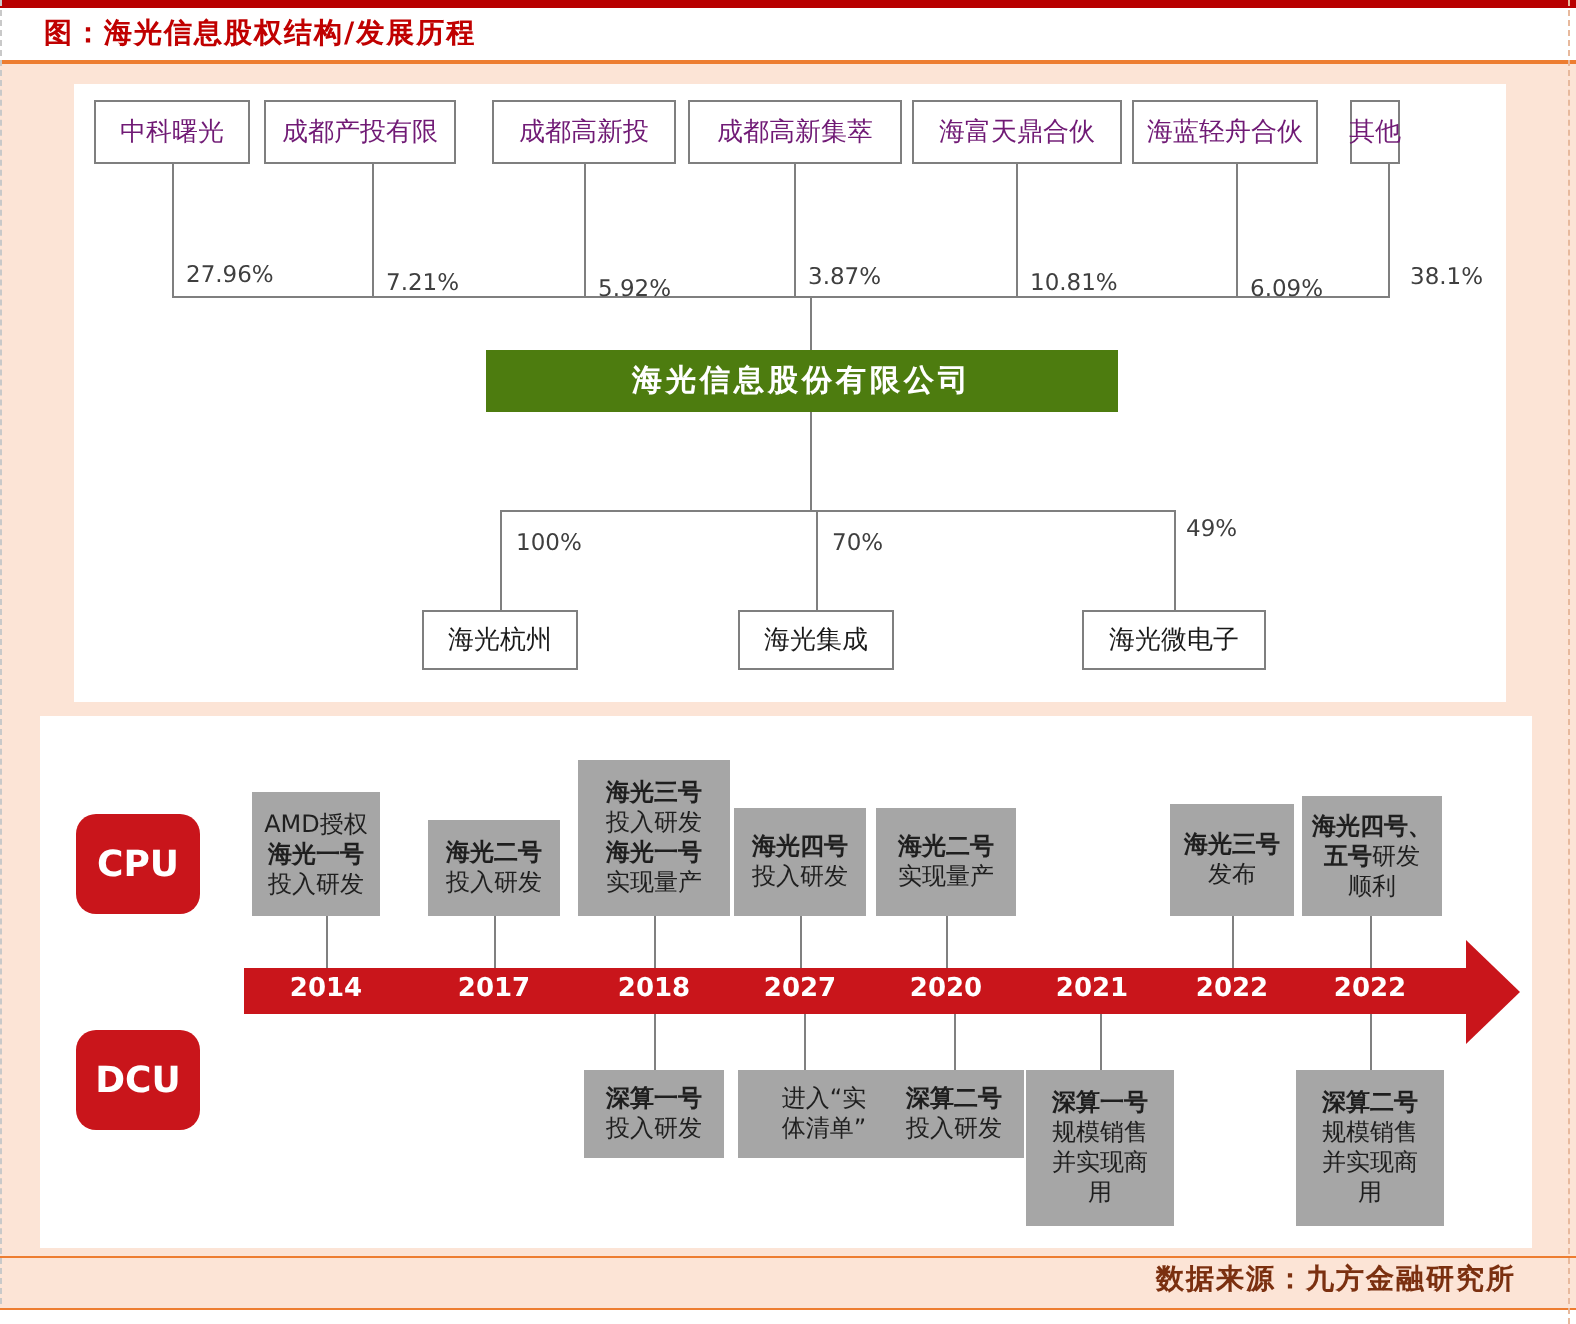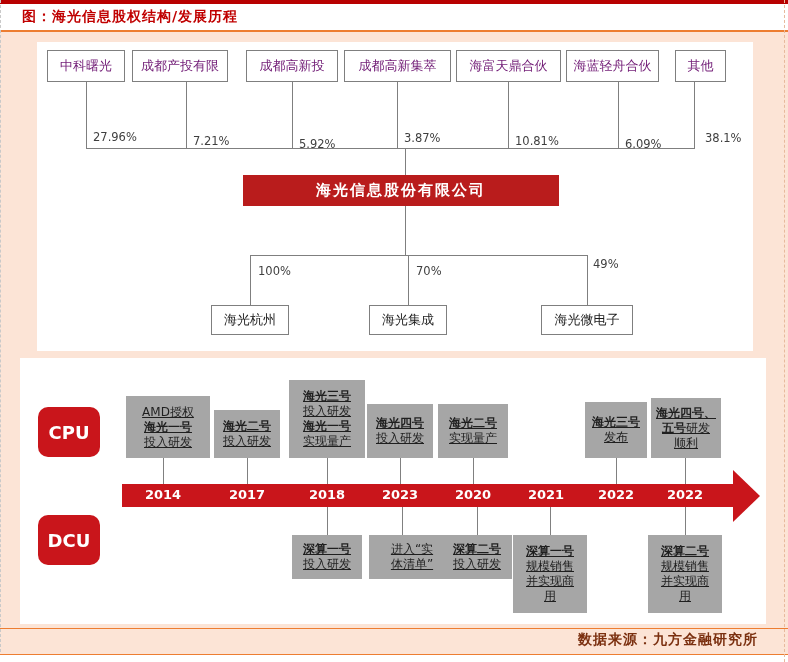--- a/index.html
+++ b/index.html
@@ -35,39 +35,39 @@
   .sbox {
     position:absolute; height:30px; top:263px; border:1.5px solid #7f7f7f; background:#fff;
     display:flex; align-items:center; justify-content:center;
     font-size:13px; color:#1a1a1a; white-space:nowrap;
   }
   .vline { position:absolute; width:1px; background:#7f7f7f; }
   .hline { position:absolute; height:1px; background:#7f7f7f; }
   .pct   { position:absolute; font-size:11.5px; color:#3f3f3f; white-space:nowrap; }
   .company {
     position:absolute; left:206px; top:133px; width:316px; height:31px;
-    background:#b91c1c; color:#ffffff; font-weight:bold; font-size:15px;
+    background:#4d7c0f; color:#ffffff; font-weight:bold; font-size:15px;
     display:flex; align-items:center; justify-content:center; letter-spacing:2px;
   }
 
   
   .badge {
     position:absolute; left:18px; width:62px; height:50px; background:#c9151b;
     border-radius:10px; color:#fff; font-weight:bold; font-size:18px;
     display:flex; align-items:center; justify-content:center;
   }
   .tl-bar { position:absolute; left:102px; top:126px; width:611px; height:23px; background:#c9151b; }
   .tl-head{ position:absolute; left:713px; top:112px; width:0; height:0;
             border-left:27px solid #c9151b; border-top:26px solid transparent; border-bottom:26px solid transparent; }
   .year { position:absolute; top:129px; width:60px; text-align:center;
           color:#ffffff; font-weight:bold; font-size:13px; }
   .gbox {
     position:absolute; background:#a6a6a6; color:#1f1f1f; font-size:12px; line-height:15px;
     display:flex; flex-direction:column; align-items:center; justify-content:center;
-    text-align:center; white-space:nowrap;text-decoration:underline;
+    text-align:center; white-space:nowrap;
   }
   .gbox .b { font-weight:bold; }
   .gline { position:absolute; width:1px; background:#808080; }
 </style>
 </head>
 <body>
 
 <div class="abs top-bar"></div>
 <div class="abs title-band"></div>
 <div class="abs fig-title">图：海光信息股权结构/发展历程</div>
@@ -87,21 +87,21 @@
     </div>
   <div class="obox" style="left:307px;width:107px">
       <span>成都高新集萃</span>
     </div>
   <div class="obox" style="left:419px;width:105px">
       <span>海富天鼎合伙</span>
     </div>
   <div class="obox" style="left:529px;width:93px">
       <span>海蓝轻舟合伙</span>
     </div>
-  <div class="obox" style="left:638px;width:51px">
+  <div class="obox" style="left:638px;width:25px">
       <span>其他</span>
     </div>
 
   <div class="vline" style="left:49px;top:40px;height:66px"></div>
   <div class="vline" style="left:149px;top:40px;height:66px"></div>
   <div class="vline" style="left:255px;top:40px;height:66px"></div>
   <div class="vline" style="left:360px;top:40px;height:66px"></div>
   <div class="vline" style="left:471px;top:40px;height:66px"></div>
   <div class="vline" style="left:581px;top:40px;height:66px"></div>
   <div class="vline" style="left:657px;top:40px;height:66px"></div>
@@ -143,21 +143,21 @@
 
 <div class="abs panel" id="tl-panel">
 
   <div class="badge" style="top:49px">
       <span>CPU</span>
     </div>
   <div class="badge" style="top:157px">
       <span>DCU</span>
     </div>
 
-  <div class="gbox" style="left:106px;top:38px;width:84px;height:62px">
+  <div class="gbox" style="left:106px;top:38px;width:64px;height:62px">
     <div>AMD授权</div>
     <div class="b">海光一号</div>
     <div>投入研发</div>
   </div>
   <div class="gbox" style="left:194px;top:52px;width:66px;height:48px">
     <div class="b">海光二号</div>
     <div>投入研发</div>
   </div>
   <div class="gbox" style="left:269px;top:22px;width:76px;height:78px">
     <div class="b">海光三号</div>
@@ -189,21 +189,21 @@
   <div class="gline" style="left:380px;top:100px;height:26px"></div>
   <div class="gline" style="left:453px;top:100px;height:26px"></div>
   <div class="gline" style="left:596px;top:100px;height:26px"></div>
   <div class="gline" style="left:665px;top:100px;height:26px"></div>
 
   <div class="tl-bar"></div>
   <div class="tl-head"></div>
   <div class="year" style="left:113px">2014</div>
   <div class="year" style="left:197px">2017</div>
   <div class="year" style="left:277px">2018</div>
-  <div class="year" style="left:350px">2023</div>
+  <div class="year" style="left:350px">2027</div>
   <div class="year" style="left:423px">2020</div>
   <div class="year" style="left:496px">2021</div>
   <div class="year" style="left:566px">2022</div>
   <div class="year" style="left:635px">2022</div>
 
   <div class="gline" style="left:307px;top:149px;height:28px"></div>
   <div class="gline" style="left:382px;top:149px;height:28px"></div>
   <div class="gline" style="left:457px;top:149px;height:28px"></div>
   <div class="gline" style="left:530px;top:149px;height:28px"></div>
   <div class="gline" style="left:665px;top:149px;height:28px"></div>

